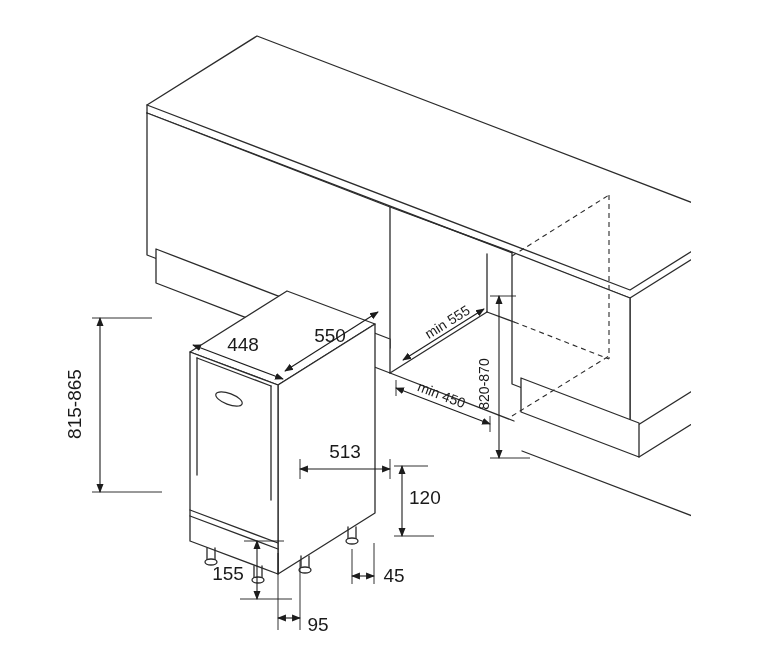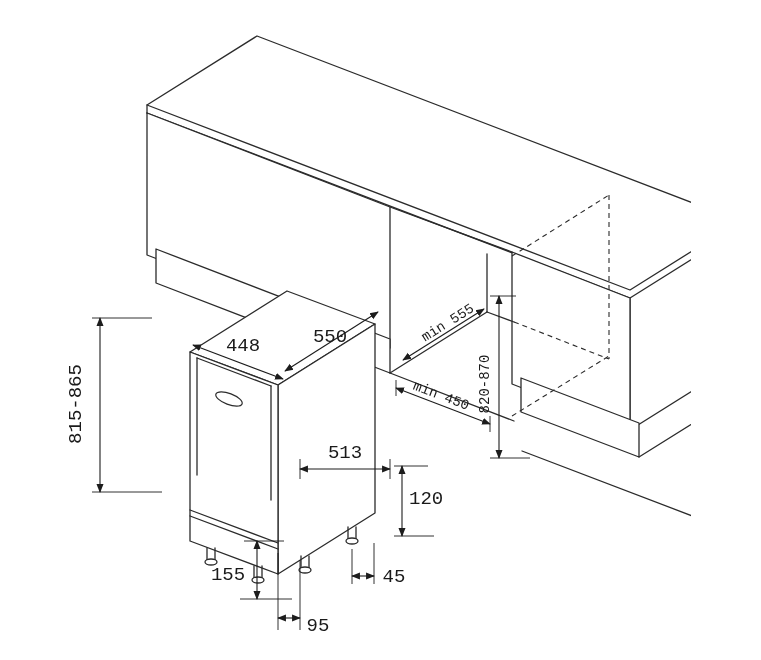--- a/index.html
+++ b/index.html
@@ -1,18 +1,18 @@
 <!DOCTYPE html>
 <html><head>
 <meta charset="utf-8">
 <style>
   html,body{margin:0;padding:0;background:#ffffff;}
   .canvas{
     width:691px;height:660px;background:#ffffff;position:relative;overflow:hidden;
-    font-family:Liberation Mono, monospace;
+    font-family:Liberation Sans, sans-serif;
   }
   svg{display:block;}
   .obj{fill:#ffffff;stroke:#2b2b2b;stroke-width:1.3;stroke-linejoin:round;}
   .ln{fill:none;stroke:#2b2b2b;stroke-width:1.3;stroke-linecap:round;}
   .hid{fill:none;stroke:#2b2b2b;stroke-width:1.1;stroke-dasharray:5 4;}
   .dim{fill:none;stroke:#1c1c1c;stroke-width:1.1;}
   .ext{fill:none;stroke:#1c1c1c;stroke-width:0.9;}
   text{fill:#1a1a1a;}
   .lab{font-size:19px;}
   .lab-sm{font-size:14px;}

